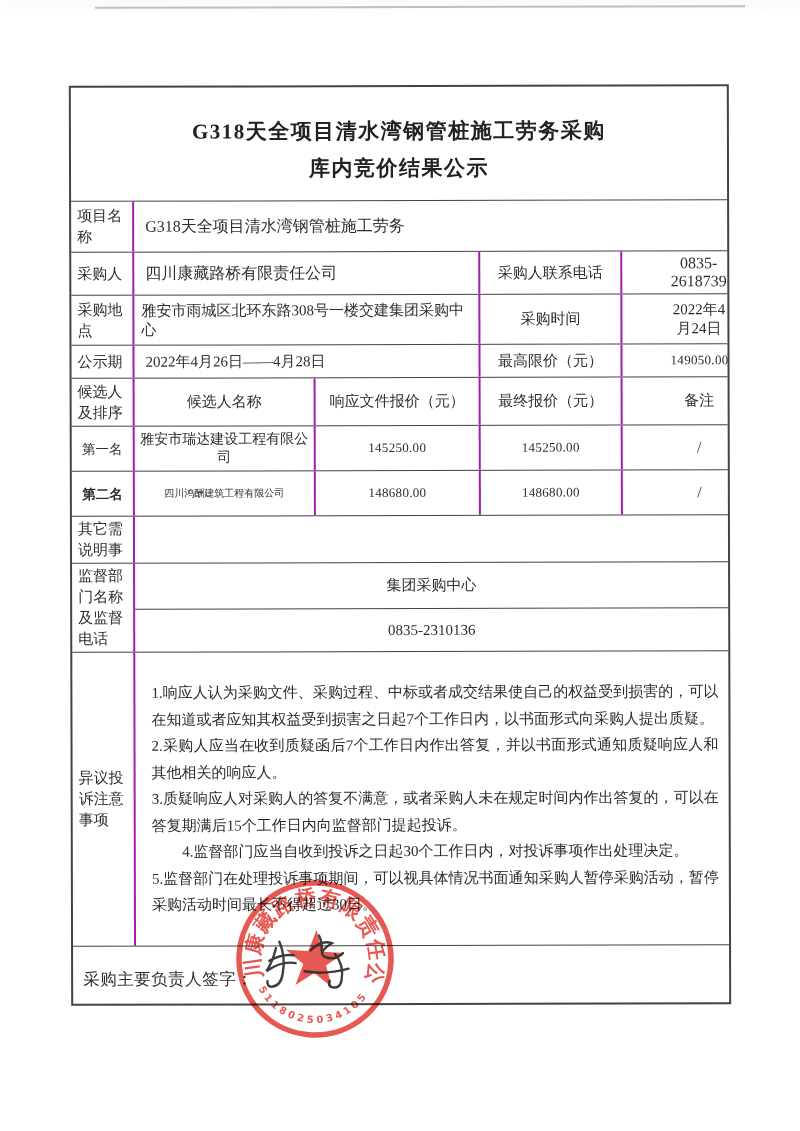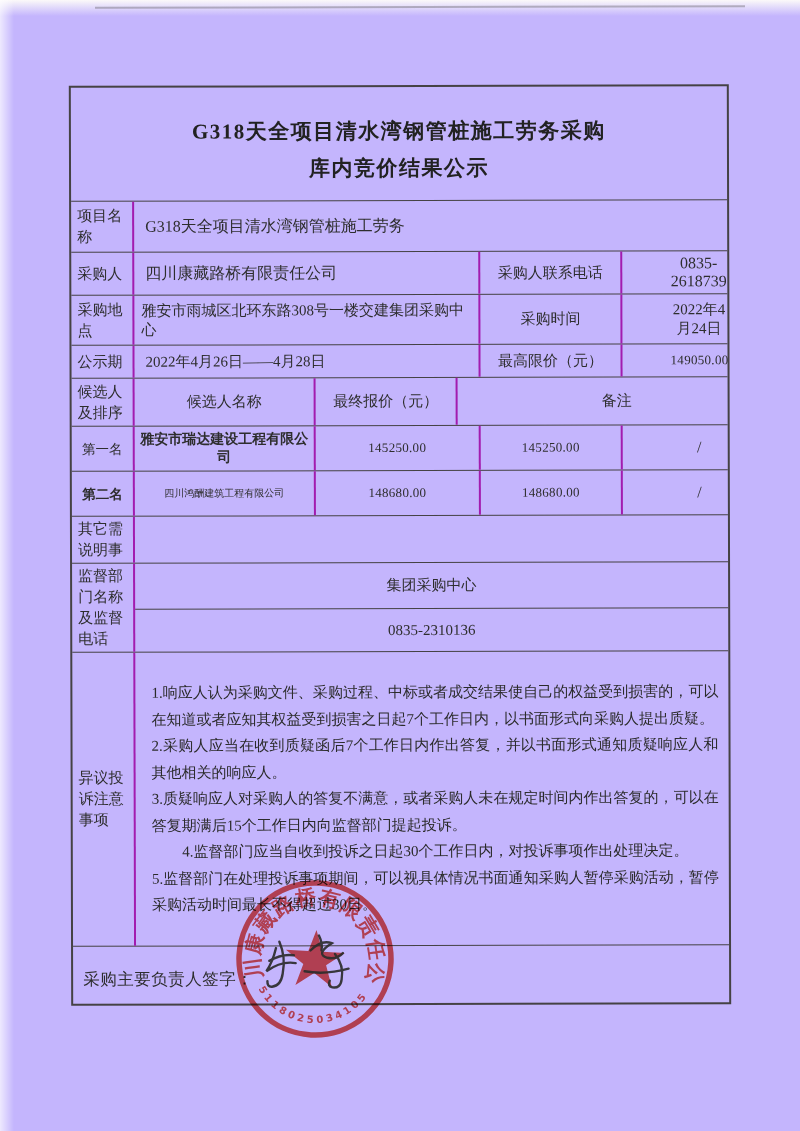--- a/index.html
+++ b/index.html
@@ -2,21 +2,21 @@
 <html><head>
 <meta charset="utf-8">
 <style>
   html,body{margin:0;padding:0;}
   body{
     width:800px;height:1131px;position:relative;overflow:hidden;
     background:#efe8ea;
     font-family:"Liberation Serif","DejaVu Serif",serif;
     color:#2e2e2e;
   }
-  .paper{position:absolute;inset:0;background:#c4b5fd;}
+  .paper{position:absolute;inset:0;background:#ffffff;}
   .edge-left{position:absolute;left:0;top:0;bottom:0;width:14px;
     background:linear-gradient(to right, rgba(255,255,255,.7), rgba(255,255,255,0));}
   .edge-top{position:absolute;left:0;top:0;right:0;height:16px;
     background:linear-gradient(to bottom, #fbf9f9, rgba(251,249,249,0));}
   .scan-line{position:absolute;left:95px;top:6px;width:650px;height:2px;
     background:rgba(80,78,80,.35);transform:rotate(-0.15deg);}
 
   .doc-table{
     position:absolute;left:70px;top:85px;width:660px;height:920px;
     border:2px solid #454244;box-sizing:border-box;display:flex;flex-direction:column;
@@ -97,27 +97,28 @@
     <div class="row" style="flex:0 0 33px;">
       <div class="cell lbl">公示期</div>
       <div class="cell left fs15" style="flex:0 0 346px;">2022年4月26日——4月28日</div>
       <div class="cell c4 center fs15">最高限价（元）</div>
       <div class="cell grow center num">149050.00</div>
     </div>
 
     <div class="row" style="flex:0 0 48px;">
       <div class="cell lbl">候选人及排序</div>
       <div class="cell c2 center fs15">候选人名称</div>
+      <div class="cell c3 center fs15">响应文件报价（元）</div>
       <div class="cell c4 center fs15">最终报价（元）</div>
       <div class="cell grow center fs15">备注</div>
     </div>
 
     <div class="row" style="flex:0 0 45px;">
       <div class="cell lbl center rank" style="padding:0;">第一名</div>
-      <div class="cell c2 center" style="font-size:14px;font-weight:bold;">雅安市瑞达建设工程有限公司</div>
+      <div class="cell c2 center" style="font-size:14px;">雅安市瑞达建设工程有限公司</div>
       <div class="cell c3 center num">145250.00</div>
       <div class="cell c4 center num">145250.00</div>
       <div class="cell grow center fs16">/</div>
     </div>
 
     <div class="row" style="flex:0 0 45px;">
       <div class="cell lbl center rank" style="padding:0;font-weight:bold;">第二名</div>
       <div class="cell c2 center" style="font-size:10px;text-align:center;">四川鸿酬建筑工程有限公司</div>
       <div class="cell c3 center num">148680.00</div>
       <div class="cell c4 center num">148680.00</div>

